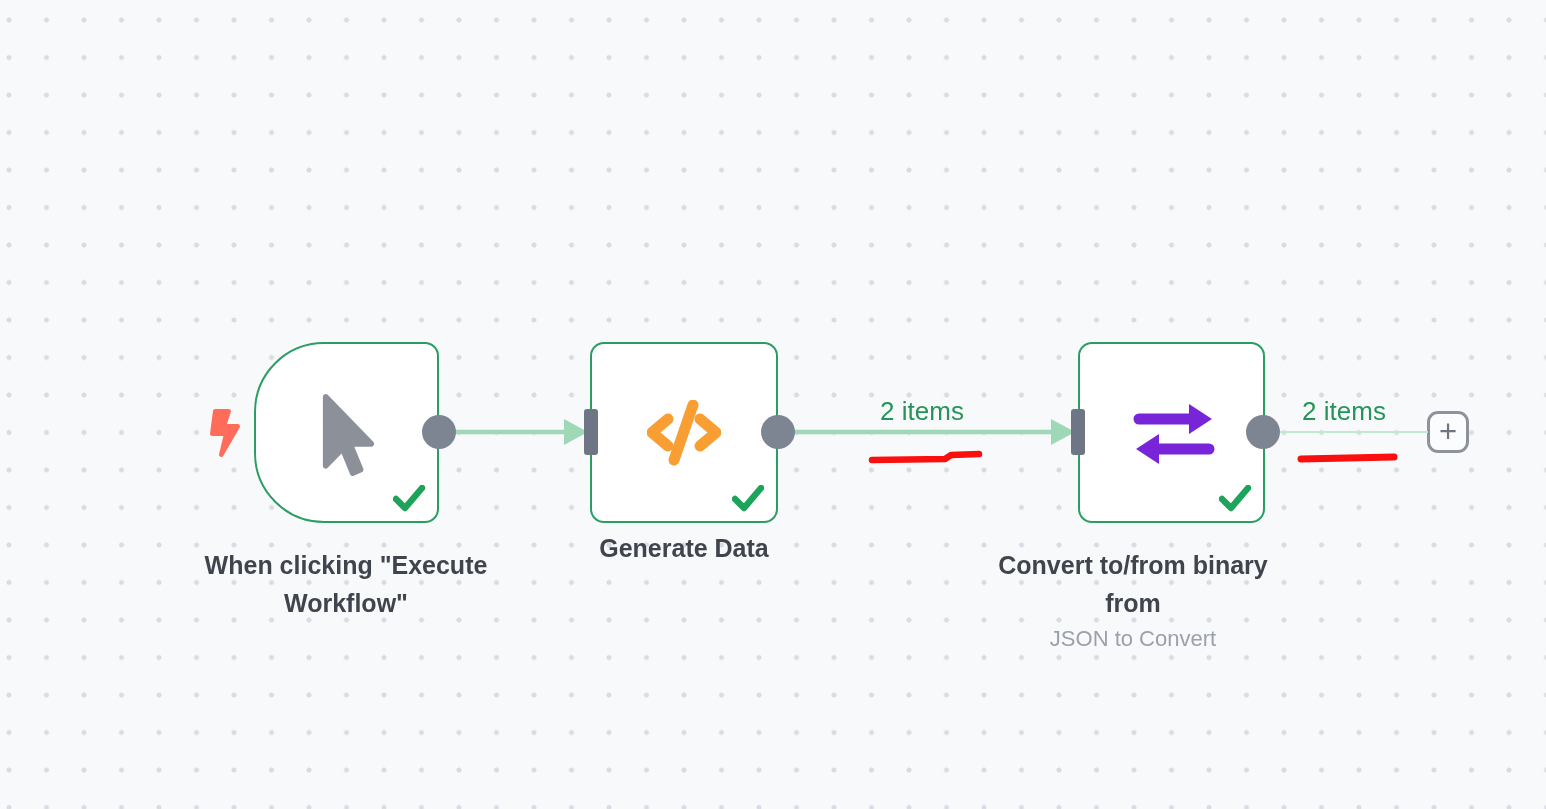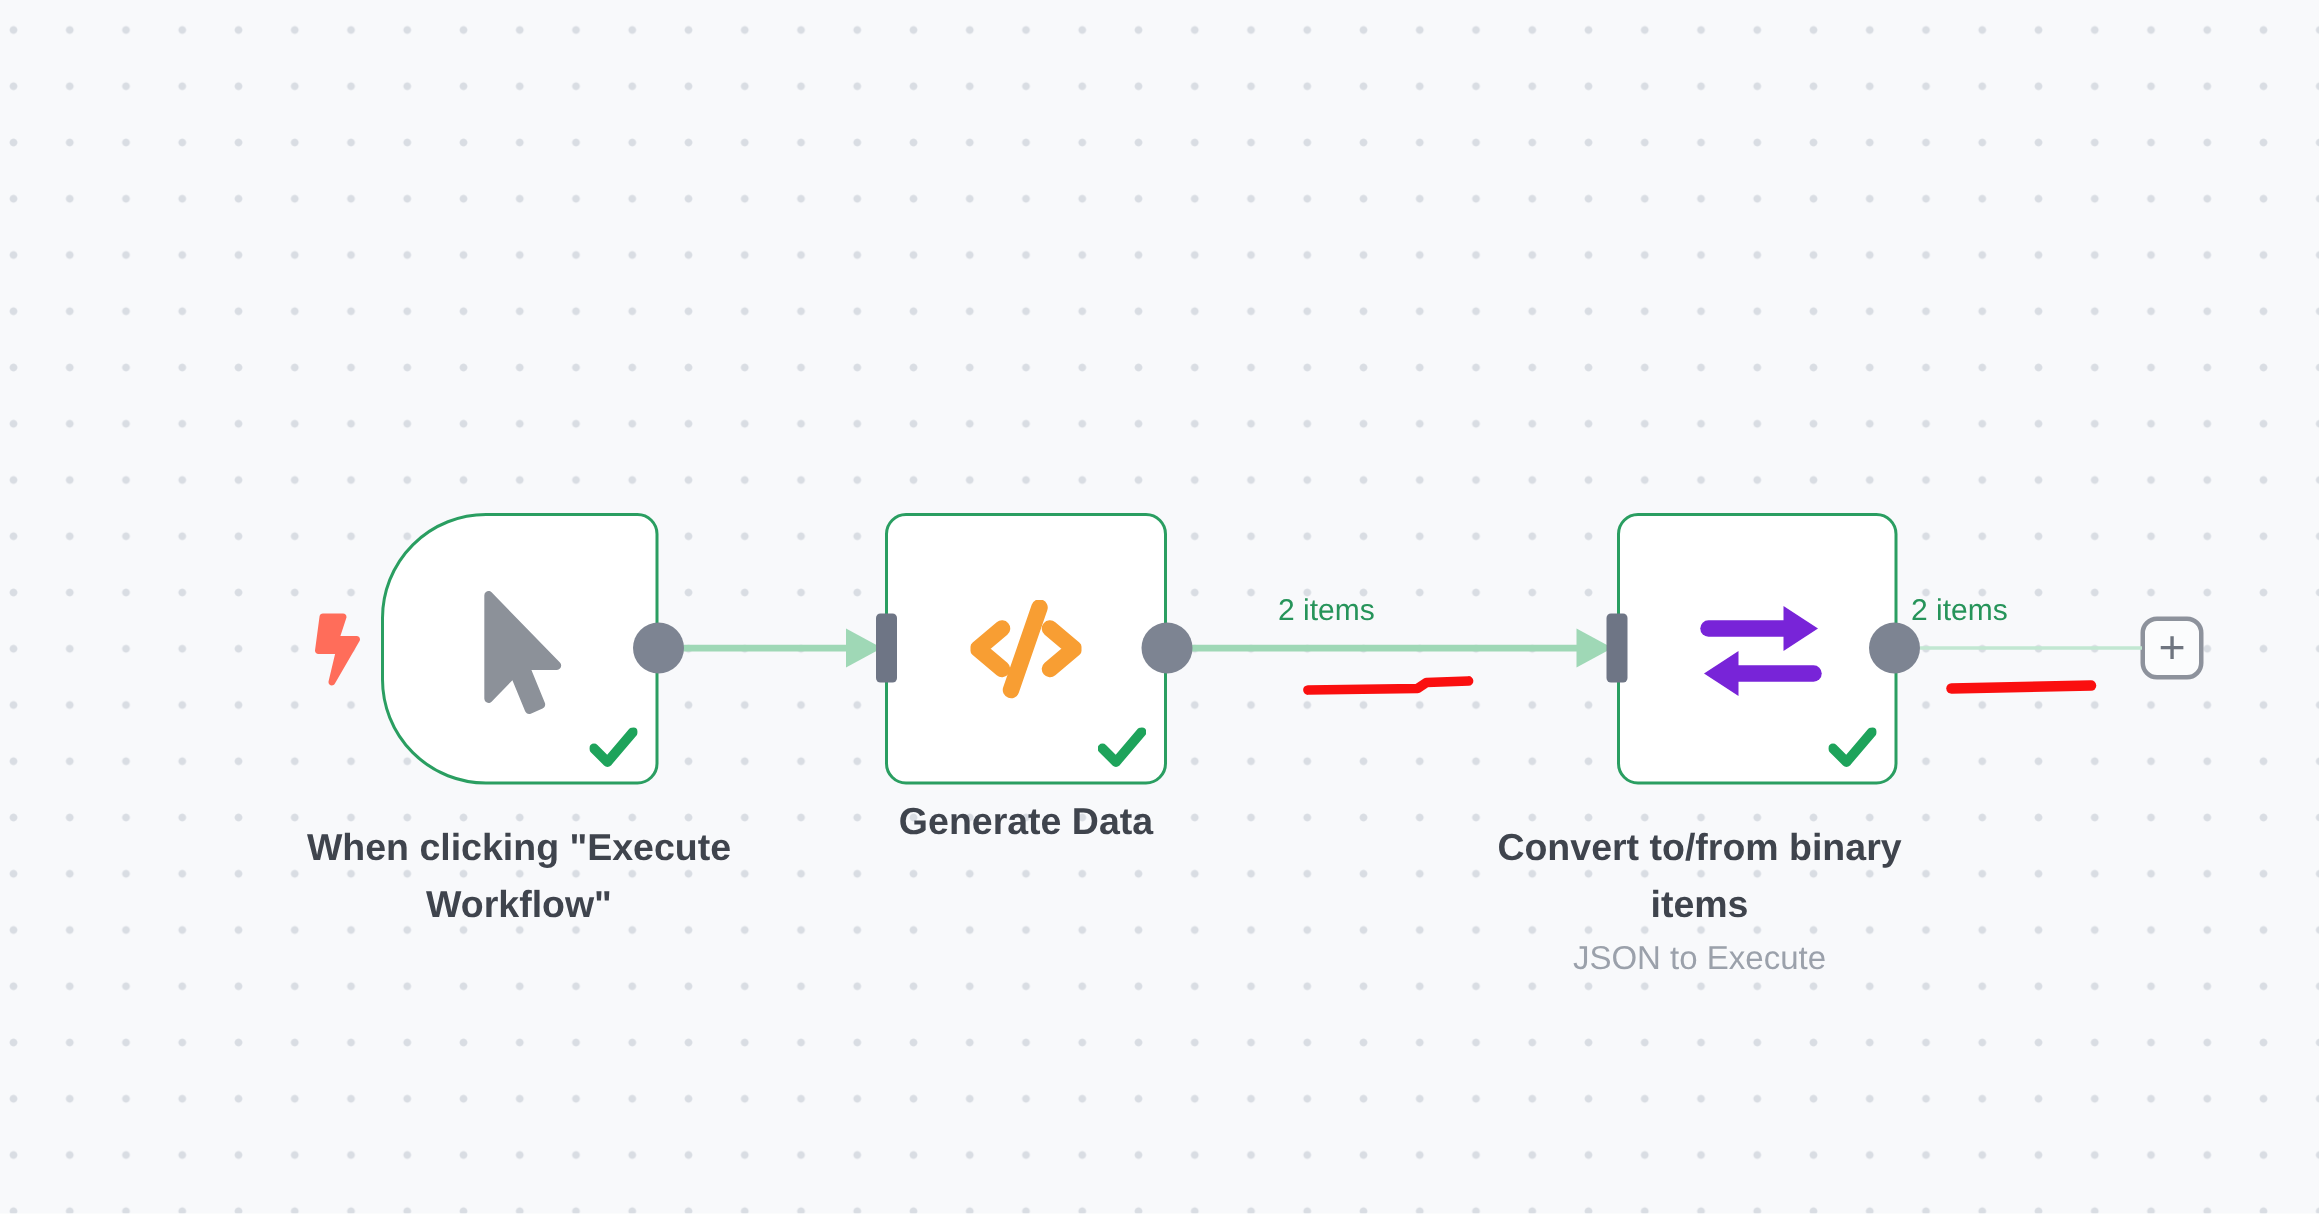--- a/index.html
+++ b/index.html
@@ -53,22 +53,22 @@
     display: block;
     font-size: 22px;
     font-weight: 400;
     color: #9ba1ab;
     line-height: 32px;
     margin-top: 1px;
   }
   .items-label {
     position: absolute;
     width: 140px;
-    text-align: left;
-    font-size: 20px;
+    text-align: center;
+    font-size: 26px;
     font-weight: 500;
     color: #26945a;
     top: 396px;
   }
   .items-label-1 { left: 852px; }
   .items-label-2 { left: 1274px; }
 
   .overlay {
     position: absolute; left: 0; top: 0;
     width: 1546px; height: 809px;
@@ -133,22 +133,22 @@
 
   <div class="node-title title-1">
     <span style="display:block">When clicking "Execute</span>
     <span style="display:block">Workflow"</span>
   </div>
   <div class="node-title title-2">
     <span style="display:block">Generate Data</span>
   </div>
   <div class="node-title title-3">
     <span style="display:block">Convert to/from binary</span>
-    <span style="display:block">items</span>
-    <span class="node-subtitle">JSON to Execute</span>
+    <span style="display:block">from</span>
+    <span class="node-subtitle">JSON to Convert</span>
   </div>
 
   <div class="items-label items-label-1">2 items</div>
   <div class="items-label items-label-2">2 items</div>
 
   <div class="add-button">
     <span>+</span>
   </div>
 
   <svg class="overlay" width="1546" height="809" viewBox="0 0 1546 809">

